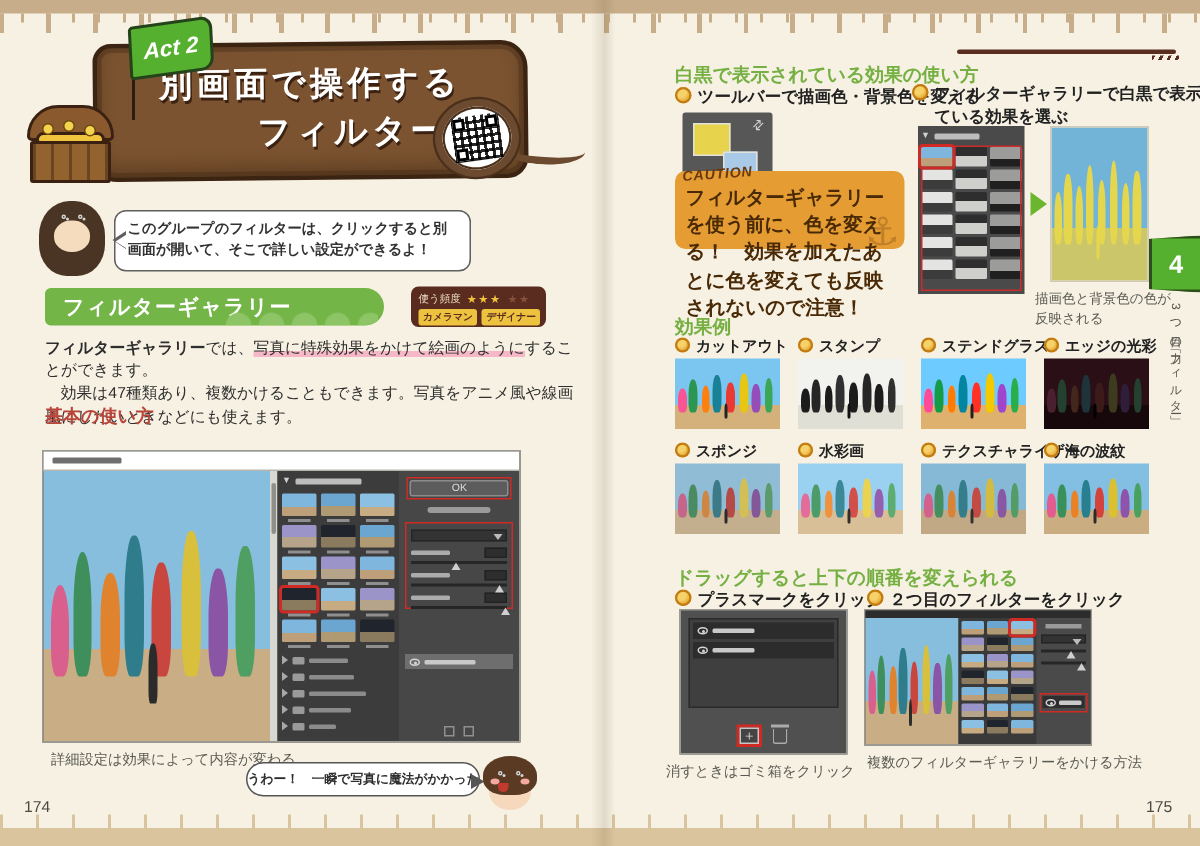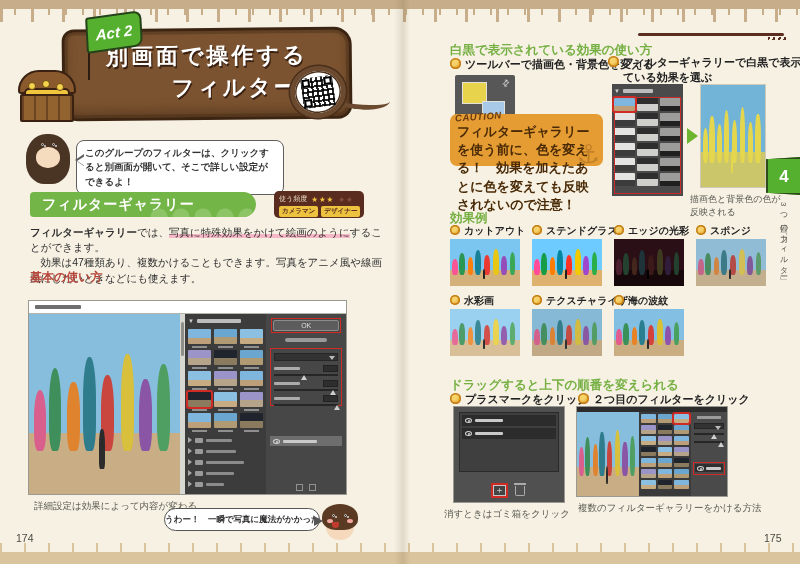--- a/index.html
+++ b/index.html
@@ -50,21 +50,21 @@
 #qr{position:absolute;left:7px;top:6px;width:32px;height:30px;background:#fff;
   background-image:repeating-linear-gradient(90deg,rgba(0,0,0,.85) 0 2px,transparent 2px 5px),
   repeating-linear-gradient(0deg,rgba(0,0,0,.85) 0 2px,transparent 2px 5px)}
 .qrm{position:absolute;width:8px;height:8px;border:2px solid #000;background:#fff}
 
 
 #woman{left:26px;top:134px;width:44px;height:50px}
 #woman .hair{position:absolute;inset:0;background:#4a3423;border-radius:46% 46% 42% 42%}
 #woman .face{position:absolute;left:10px;top:13px;width:24px;height:21px;background:#f5dcbe;border-radius:48%}
 #woman .eye{position:absolute;top:9px;width:3px;height:3px;background:#222;border-radius:50%}
-#intro-bubble{left:76px;top:140px;width:208px;min-height:36px;background:#fff;border:1.5px solid #5f5f5f;
+#intro-bubble{left:76px;top:140px;width:238px;min-height:36px;background:#fff;border:1.5px solid #5f5f5f;
   border-radius:8px;padding:5px 8px;font-size:9.5px;line-height:1.5;font-weight:bold;color:#333}
 #intro-bubble::before{content:"";position:absolute;left:-8px;top:13px;border:6px solid transparent;
   border-right:9px solid #5f5f5f}
 #intro-bubble::after{content:"";position:absolute;left:-5px;top:15px;border:5px solid transparent;
   border-right:8px solid #fff}
 
 
 #gallery-bar{left:30px;top:192px;width:226px;height:25px;background:#74b548;border-radius:4px 13px 13px 4px;
   color:#fff;font-weight:bold;font-size:14px;letter-spacing:1px;line-height:25px;padding-left:12px;overflow:hidden}
 #gallery-bar::after{content:"";position:absolute;right:4px;bottom:0;width:104px;height:11px;
@@ -502,20 +502,37 @@
           <i style="left: 48%; bottom: 24%; width: 8.5%; height: 42%; background: rgb(201, 70, 63); border-radius: 45% 45% 30% 30%;"></i>
           <i style="left: 61%; bottom: 24%; width: 8.5%; height: 54%; background: rgb(216, 192, 60); border-radius: 45% 45% 30% 30%;"></i>
           <i style="left: 73%; bottom: 24%; width: 8.5%; height: 40%; background: rgb(138, 85, 165); border-radius: 45% 45% 30% 30%;"></i>
           <i style="left: 85%; bottom: 24%; width: 8.5%; height: 48%; background: rgb(79, 159, 99); border-radius: 45% 45% 30% 30%;"></i>
           <i style="left: 46.5%; bottom: 14%; width: 4%; height: 22%; background: rgb(43, 43, 43); border-radius: 40% 40% 20% 20%;"></i>
         </div>
     </div>
     <div class="fx-cell">
       <div class="step fx-label">
           <span class="bullet"></span>
+          <span>スタンプ</span>
+        </div>
+      <div class="photo fx-img" style="background: linear-gradient(rgb(242, 242, 238) 0px, rgb(242, 242, 238) 66%, rgb(223, 223, 214) 66%, rgb(223, 223, 214) 100%);">
+          <i style="left: 3%; bottom: 24%; width: 8.5%; height: 34%; background: rgb(28, 28, 28); border-radius: 45% 45% 30% 30%;"></i>
+          <i style="left: 13%; bottom: 24%; width: 8.5%; height: 46%; background: rgb(38, 38, 38); border-radius: 45% 45% 30% 30%;"></i>
+          <i style="left: 25%; bottom: 24%; width: 8.5%; height: 38%; background: rgb(28, 28, 28); border-radius: 45% 45% 30% 30%;"></i>
+          <i style="left: 36%; bottom: 24%; width: 8.5%; height: 52%; background: rgb(48, 48, 48); border-radius: 45% 45% 30% 30%;"></i>
+          <i style="left: 48%; bottom: 24%; width: 8.5%; height: 42%; background: rgb(28, 28, 28); border-radius: 45% 45% 30% 30%;"></i>
+          <i style="left: 61%; bottom: 24%; width: 8.5%; height: 54%; background: rgb(38, 38, 38); border-radius: 45% 45% 30% 30%;"></i>
+          <i style="left: 73%; bottom: 24%; width: 8.5%; height: 40%; background: rgb(28, 28, 28); border-radius: 45% 45% 30% 30%;"></i>
+          <i style="left: 85%; bottom: 24%; width: 8.5%; height: 48%; background: rgb(48, 48, 48); border-radius: 45% 45% 30% 30%;"></i>
+          <i style="left: 46.5%; bottom: 14%; width: 4%; height: 22%; background: rgb(17, 17, 17); border-radius: 40% 40% 20% 20%;"></i>
+        </div>
+    </div>
+    <div class="fx-cell">
+      <div class="step fx-label">
+          <span class="bullet"></span>
           <span>ステンドグラス</span>
         </div>
       <div class="photo fx-img fl-sta" style="background: linear-gradient(rgb(135, 190, 222) 0px, rgb(135, 190, 222) 66%, rgb(200, 173, 133) 66%, rgb(200, 173, 133) 100%);">
           <i style="left: 3%; bottom: 24%; width: 8.5%; height: 34%; background: rgb(217, 95, 141); border-radius: 45% 45% 30% 30%;"></i>
           <i style="left: 13%; bottom: 24%; width: 8.5%; height: 46%; background: rgb(63, 143, 92); border-radius: 45% 45% 30% 30%;"></i>
           <i style="left: 25%; bottom: 24%; width: 8.5%; height: 38%; background: rgb(224, 131, 47); border-radius: 45% 45% 30% 30%;"></i>
           <i style="left: 36%; bottom: 24%; width: 8.5%; height: 52%; background: rgb(47, 125, 140); border-radius: 45% 45% 30% 30%;"></i>
           <i style="left: 48%; bottom: 24%; width: 8.5%; height: 42%; background: rgb(201, 70, 63); border-radius: 45% 45% 30% 30%;"></i>
           <i style="left: 61%; bottom: 24%; width: 8.5%; height: 54%; background: rgb(216, 192, 60); border-radius: 45% 45% 30% 30%;"></i>
           <i style="left: 73%; bottom: 24%; width: 8.5%; height: 40%; background: rgb(138, 85, 165); border-radius: 45% 45% 30% 30%;"></i>

